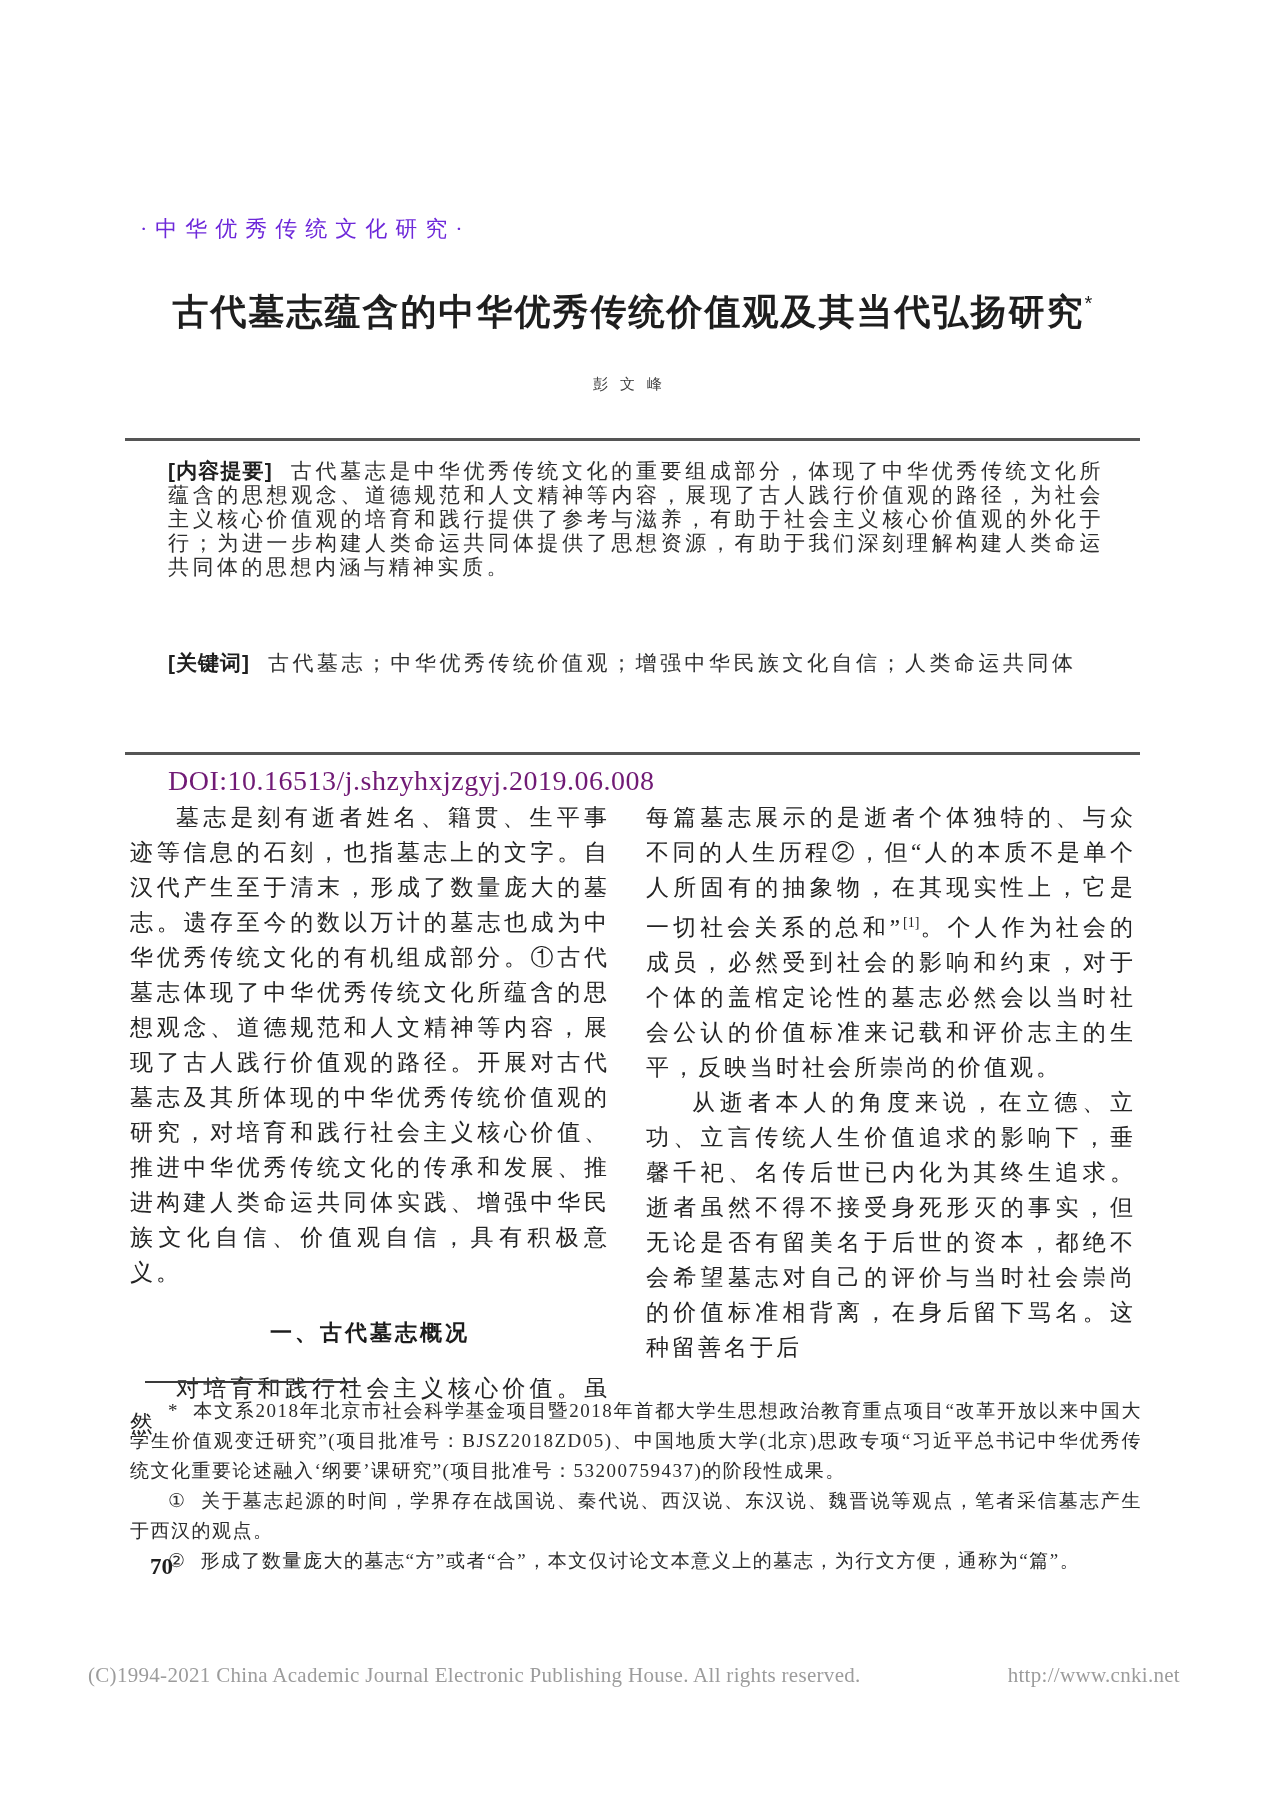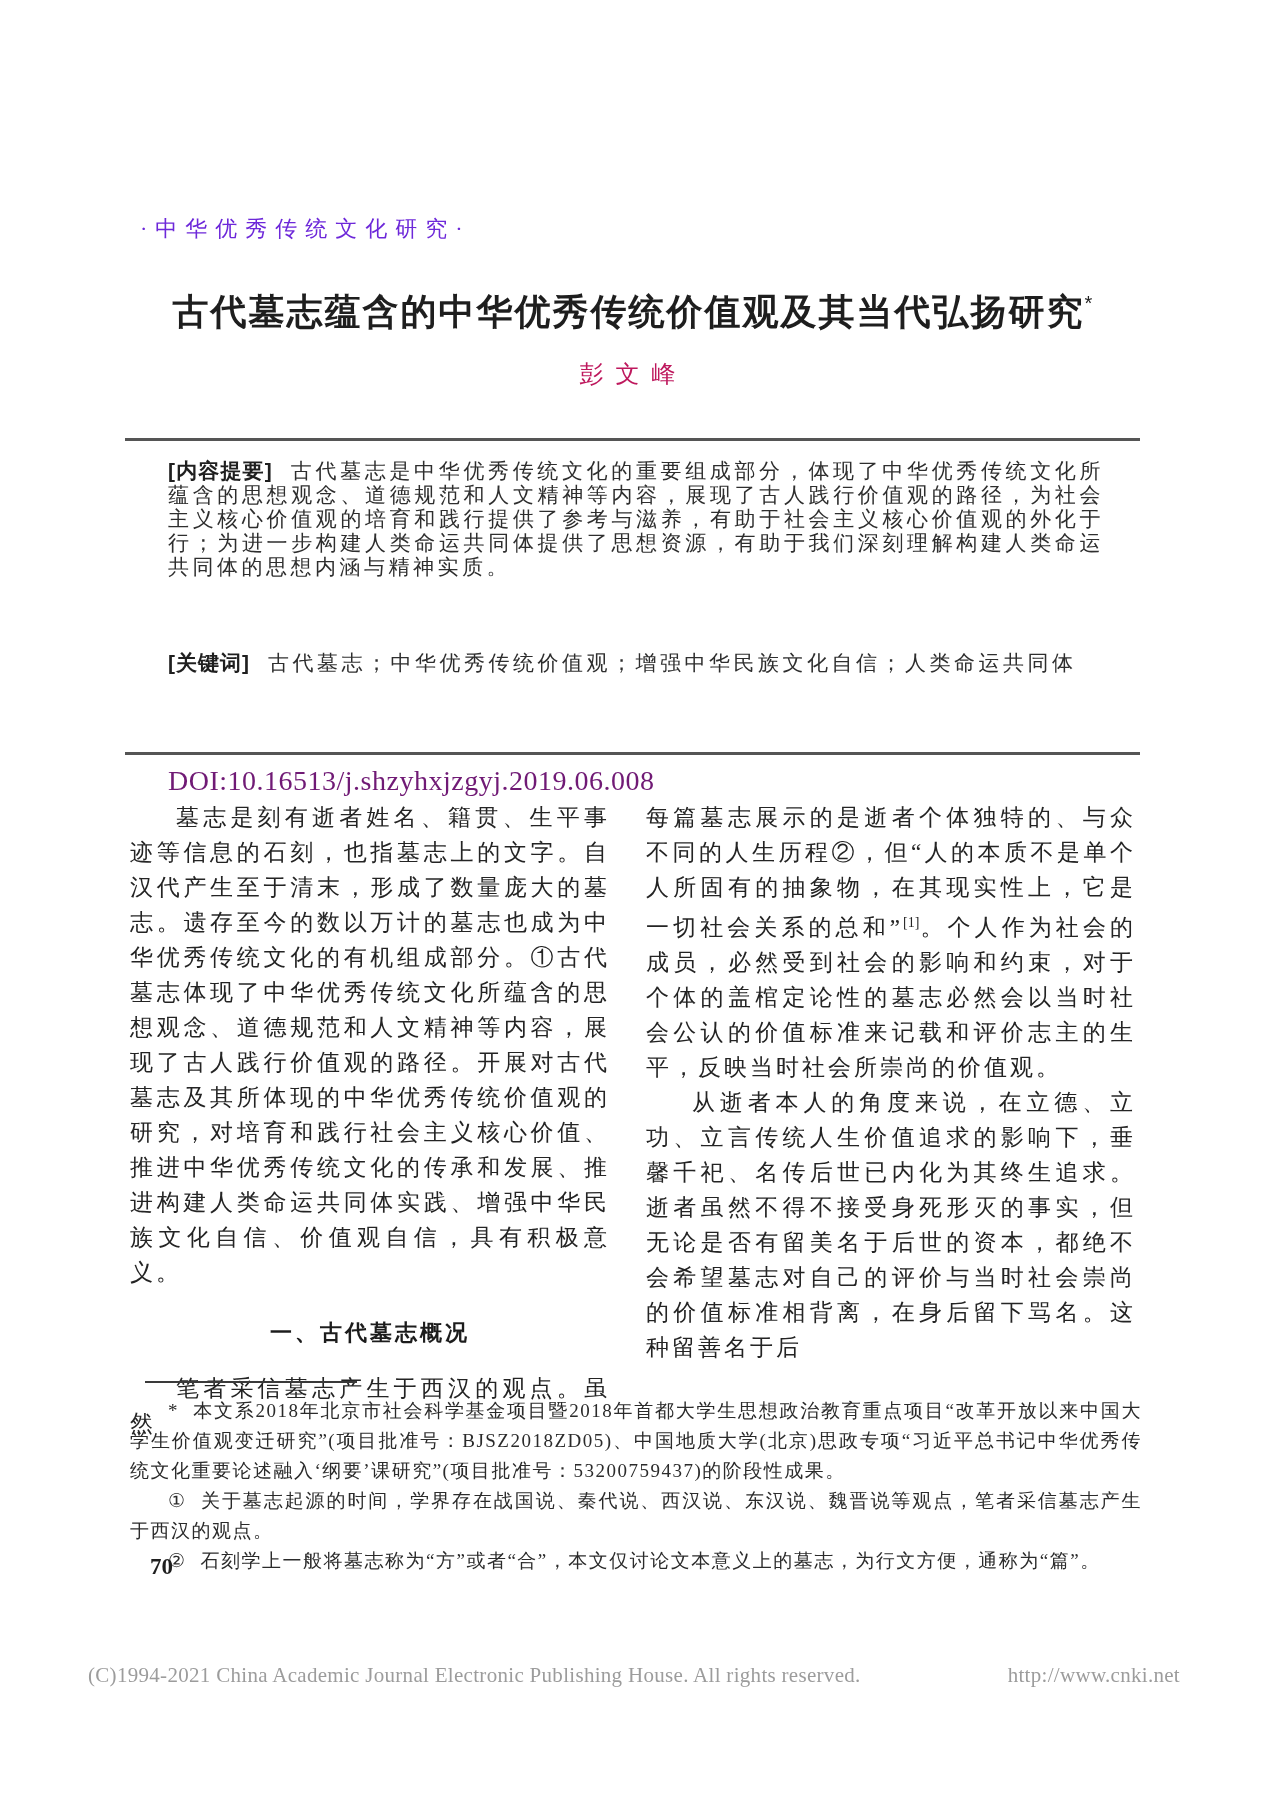--- a/index.html
+++ b/index.html
@@ -17,22 +17,22 @@
   }
   .article-title {
     position:absolute; left:0; top:288px; width:100%;
     text-align:center;
     font-family:"Liberation Sans", sans-serif;
     font-weight:bold; font-size:36px; letter-spacing:2px; color:#1e1e1e;
     white-space:nowrap;
   }
   .article-title sup { font-size:20px; vertical-align:14px; font-weight:normal; }
   .article-author {
-    position:absolute; left:0; top:358px; width:100%;
-    text-align:center; font-size:24px; letter-spacing:12px; color:#be185d;
+    position:absolute; left:0; top:375px; width:100%;
+    text-align:center; font-size:15px; letter-spacing:12px; color:#404040;
   }
   .rule { position:absolute; left:125px; width:1015px; height:3px; background:#555555; }
   .rule-top { top:438px; }
   .rule-bottom { top:752px; }
   .front-block {
     position:absolute; left:168px; width:936px;
     font-size:21px; line-height:24px;
     text-align:justify; letter-spacing:3.5px; color:#2e2e2e;
   }
   .front-block p { margin:0; }
@@ -107,34 +107,34 @@
 
 
   <div class="rule rule-bottom"></div>
 
   <div class="doi-line">DOI:10.16513/j.shzyhxjzgyj.2019.06.008</div>
 
   <div class="body-columns">
     <div class="col col-left">
       <p class="para-indent">墓志是刻有逝者姓名、籍贯、生平事迹等信息的石刻，也指墓志上的文字。自汉代产生至于清末，形成了数量庞大的墓志。遗存至今的数以万计的墓志也成为中华优秀传统文化的有机组成部分。①古代墓志体现了中华优秀传统文化所蕴含的思想观念、道德规范和人文精神等内容，展现了古人践行价值观的路径。开展对古代墓志及其所体现的中华优秀传统价值观的研究，对培育和践行社会主义核心价值、推进中华优秀传统文化的传承和发展、推进构建人类命运共同体实践、增强中华民族文化自信、价值观自信，具有积极意义。</p>
       <p class="section-heading">一、古代墓志概况</p>
-      <p class="para-indent">笔者采信墓志产生于西汉的观点。虽然</p>
+      <p class="para-indent">对培育和践行社会主义核心价值。虽然</p>
     </div>
     <div class="col col-right">
       <p><span>每篇墓志展示的是逝者个体独特的、与众不同的人生历程②，但“人的本质不是单个人所固有的抽象物，在其现实性上，它是一切社会关系的总和”</span><sup class="cite-ref">[1]</sup><span>。个人作为社会的成员，必然受到社会的影响和约束，对于个体的盖棺定论性的墓志必然会以当时社会公认的价值标准来记载和评价志主的生平，反映当时社会所崇尚的价值观。</span></p>
       <p class="para-indent">从逝者本人的角度来说，在立德、立功、立言传统人生价值追求的影响下，垂馨千祀、名传后世已内化为其终生追求。逝者虽然不得不接受身死形灭的事实，但无论是否有留美名于后世的资本，都绝不会希望墓志对自己的评价与当时社会崇尚的价值标准相背离，在身后留下骂名。这种留善名于后</p>
     </div>
   </div>
 
   <div class="fn-divider"></div>
 
   <div class="footnotes">
     <p><span class="fn-marker">*</span><span>本文系2018年北京市社会科学基金项目暨2018年首都大学生思想政治教育重点项目“改革开放以来中国大学生价值观变迁研究”(项目批准号：BJSZ2018ZD05)、中国地质大学(北京)思政专项“习近平总书记中华优秀传统文化重要论述融入‘纲要’课研究”(项目批准号：53200759437)的阶段性成果。</span></p>
     <p><span class="fn-marker">①</span><span>关于墓志起源的时间，学界存在战国说、秦代说、西汉说、东汉说、魏晋说等观点，笔者采信墓志产生于西汉的观点。</span></p>
-    <p><span class="fn-marker">②</span><span>石刻学上一般将墓志称为“方”或者“合”，本文仅讨论文本意义上的墓志，为行文方便，通称为“篇”。</span></p>
+    <p><span class="fn-marker">②</span><span>形成了数量庞大的墓志“方”或者“合”，本文仅讨论文本意义上的墓志，为行文方便，通称为“篇”。</span></p>
   </div>
 
   <div class="page-number">70</div>
 
   <div class="copyright-footer">
     <span>(C)1994-2021 China Academic Journal Electronic Publishing House. All rights reserved.</span>
     <span>http://www.cnki.net</span>
   </div>
 
 </div>

